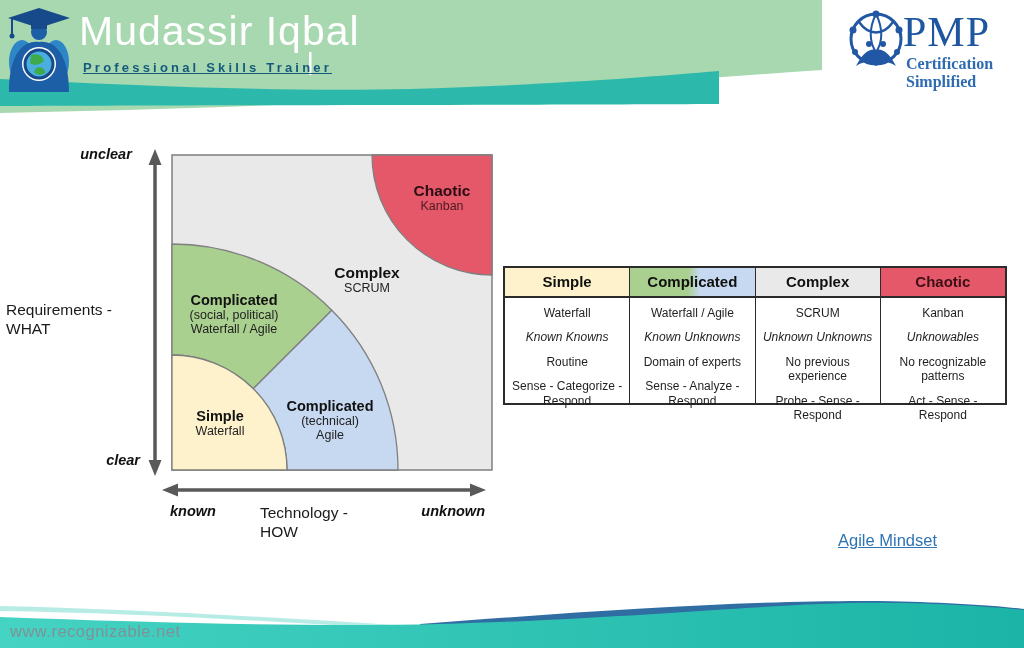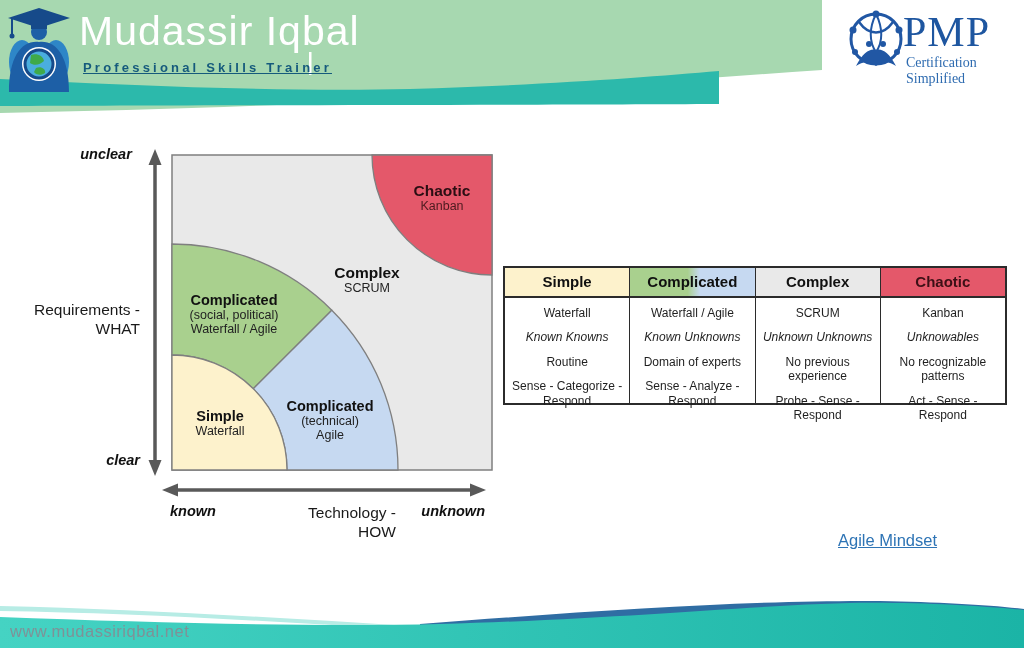--- a/index.html
+++ b/index.html
@@ -3,24 +3,24 @@
 <meta charset="utf-8">
 <style>
   html,body{margin:0;padding:0;}
   body{font-family:"Liberation Sans",sans-serif;background:#ffffff;}
   .slide{position:relative;width:1024px;height:648px;background:#fff;overflow:hidden;}
   .abs{position:absolute;}
   
   .brand-name{left:79px;top:8px;font-size:41px;color:#ffffff;letter-spacing:1px;font-weight:normal;}
   .brand-tagline{left:83px;top:60px;font-size:13px;font-weight:bold;color:#155a7c;letter-spacing:3.2px;text-decoration:underline;}
   .pmp-word{left:903px;top:8px;font-family:"Liberation Serif",serif;font-size:42px;color:#1e56a0;letter-spacing:1px;}
-  .pmp-tag{left:906px;top:55px;font-family:"Liberation Serif",serif;font-size:14px;color:#2e6bb0;}
+  .pmp-tag{left:906px;top:55px;font-family:"Liberation Serif",serif;font-size:16px;color:#2e6bb0;font-weight:bold;}
   
   .axis-end{font-size:14.5px;font-weight:bold;font-style:italic;color:#111;}
-  .axis-title{font-size:15.5px;color:#1a1a1a;text-align:right;line-height:1.25;}
+  .axis-title{font-size:15.5px;color:#1a1a1a;text-align:left;line-height:1.25;}
   .region{text-align:center;line-height:1.12;color:#222;}
   .region .rt{font-weight:bold;font-size:14.5px;color:#111;}
   .region .rs{font-size:12.5px;color:#222;}
   .region.chaotic .rt{color:#2b0e13;}
   .region.chaotic .rs{color:#4d1a1f;}
   
   .ctable{left:503px;top:266px;width:504px;height:139px;border:2px solid #2b2b2b;display:flex;background:#fff;box-sizing:border-box;}
   .ccol{flex:1 1 0;display:flex;flex-direction:column;min-width:0;}
   .ccol + .ccol{border-left:1px solid #2b2b2b;}
   .chead{height:28px;line-height:28px;text-align:center;font-weight:bold;font-size:15px;color:#101010;border-bottom:2px solid #2b2b2b;}
@@ -187,15 +187,15 @@
     <defs>
       <linearGradient id="fteal" x1="0" y1="0" x2="1" y2="0">
         <stop offset="0" stop-color="#45d3c3"></stop>
         <stop offset="1" stop-color="#1bb4a6"></stop>
       </linearGradient>
     </defs>
     <path d="M0,46 C130,49 270,57 410,66 L410,70 C270,61 130,53 0,51 Z" fill="#b7ece5"></path>
     <path d="M420,64 C600,50 760,40 880,41 C940,42 990,45 1024,49 L1024,60 C985,54 935,51 875,51 C760,51 600,58 420,68 Z" fill="#2f6da3"></path>
     <path d="M0,57 C160,63 320,67 440,64 C620,59 740,46 850,43 C920,42 980,46 1024,50 L1024,88 L0,88 Z" fill="url(#fteal)"></path>
   </svg>
-  <div class="abs site">www.mudassiriqbal.net</div>
+  <div class="abs site">www.recognizable.net</div>
 
 </div>
 
 </body></html>

